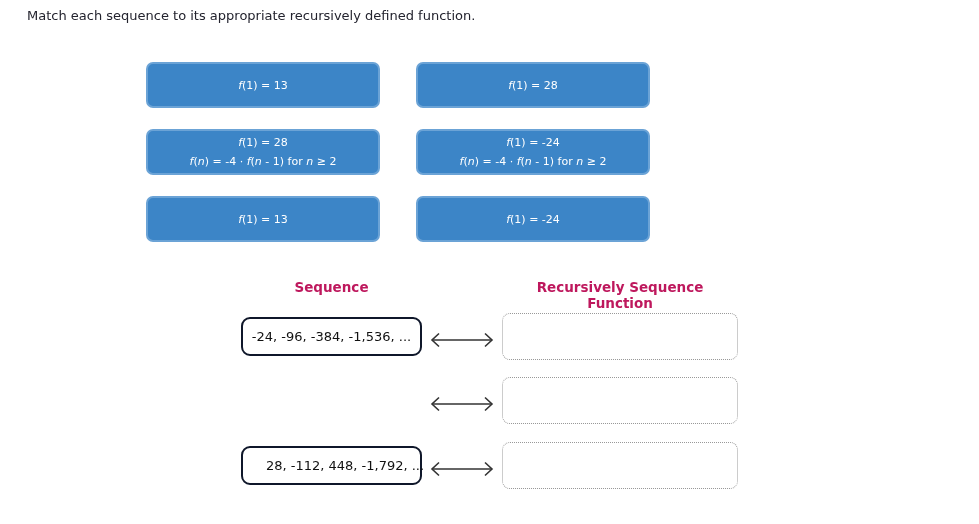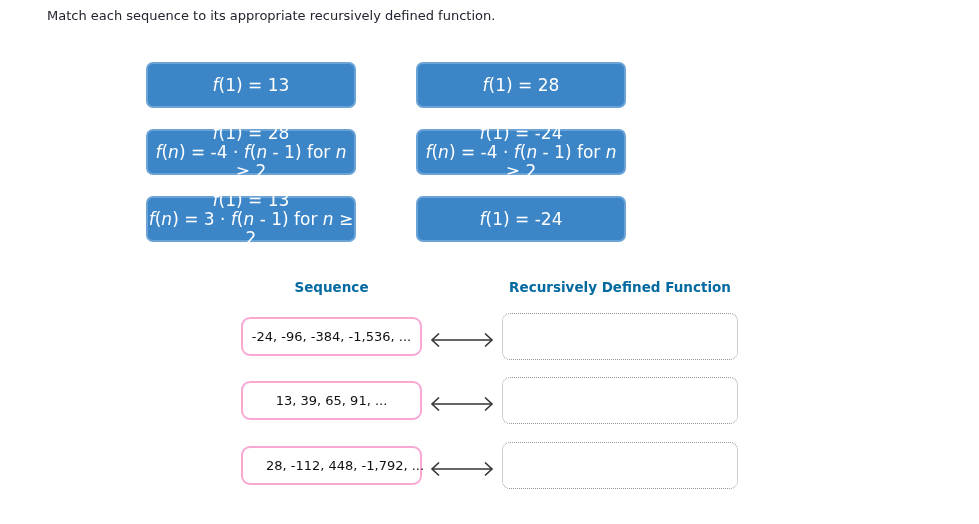--- a/index.html
+++ b/index.html
@@ -2,37 +2,37 @@
 <html><head>
 <meta charset="utf-8">
 <style>
   html,body { margin:0; padding:0; background:#ffffff; }
   .page {
     position:relative; width:979px; height:524px; background:#ffffff;
     font-family:"DejaVu Sans","Liberation Sans",sans-serif; color:#22222a;
     overflow:hidden;
   }
   .instruction {
-    position:absolute; left:27px; top:8px; font-size:13px; color:#23232e;margin-left:20px;
+    position:absolute; left:27px; top:8px; font-size:13px; color:#23232e;
   }
   .tile {
-    position:absolute; width:210px; height:46px; box-sizing:border-box;
+    position:absolute; width:234px; height:46px; box-sizing:border-box;
     background:#3c85c7; border:2px solid #6ba3d6; border-radius:7px;
     color:#ffffff; display:flex; flex-direction:column; align-items:center;
-    justify-content:center; font-size:17px; line-height:19px; cursor:grab;
+    justify-content:center; font-size:11px; line-height:19px; cursor:grab;
     text-align:center;
   }
   .tile i { font-style:italic; }
   .col-header {
     position:absolute; top:279px; font-weight:bold; font-size:13.5px;
-    text-align:center; color:#0369a1;
+    text-align:center; color:#be185d;
   }
   .seq-box {
     position:absolute; left:241px; width:181px; height:39px; box-sizing:border-box;
-    background:#ffffff; border:2px solid #f9a8d4; border-radius:9px;
+    background:#ffffff; border:2px solid #0f172a; border-radius:9px;
     display:flex; align-items:center; justify-content:center; font-size:13px;
     color:#111111; white-space:nowrap;
   }
   .ans-box {
     position:absolute; left:502px; width:236px; height:47px; box-sizing:border-box;
     background:#ffffff; border:1px dotted #999999; border-radius:8px;
   }
   .arrow {
     position:absolute; left:424px; width:76px; height:18px;
   }
@@ -53,44 +53,40 @@
   <div class="tile" style="left:146px; top:129px;">
     <span><i>f</i>(1) = 28</span>
     <span><i>f</i>(<i>n</i>) = -4 · <i>f</i>(<i>n</i> - 1) for <i>n</i> ≥ 2</span>
   </div>
   <div class="tile" style="left:416px; top:129px;">
     <span><i>f</i>(1) = -24</span>
     <span><i>f</i>(<i>n</i>) = -4 · <i>f</i>(<i>n</i> - 1) for <i>n</i> ≥ 2</span>
   </div>
   <div class="tile" style="left:146px; top:196px;">
     <span><i>f</i>(1) = 13</span>
-    <span><i>f</i>(<i>n</i>) = 3 · <i>f</i>(<i>n</i> - 1) for <i>n</i> ≥ 2</span>
   </div>
   <div class="tile" style="left:416px; top:196px;">
     <span><i>f</i>(1) = -24</span>
   </div>
 
   <div class="col-header" style="left:241px; width:181px;">Sequence</div>
-  <div class="col-header" style="left:502px; width:236px;">Recursively Defined Function</div>
+  <div class="col-header" style="left:502px; width:236px;">Recursively Sequence Function</div>
 
   <div class="seq-box" style="top:317px;">
     <span>-24, -96, -384, -1,536, ...</span>
   </div>
   <svg class="arrow" style="top:331px;" viewBox="0 0 76 18">
     <line x1="8" y1="9" x2="68" y2="9" stroke="#333" stroke-width="1.6"></line>
     <polyline points="15,2.5 8,9 15,15.5" fill="none" stroke="#333" stroke-width="1.6"></polyline>
     <polyline points="61,2.5 68,9 61,15.5" fill="none" stroke="#333" stroke-width="1.6"></polyline>
   </svg>
   <div class="ans-box" style="top:313px;">
     <span></span>
   </div>
 
-  <div class="seq-box" style="top:381px;">
-    <span>13, 39, 65, 91, ...</span>
-  </div>
   <svg class="arrow" style="top:395px;" viewBox="0 0 76 18">
     <line x1="8" y1="9" x2="68" y2="9" stroke="#333" stroke-width="1.6"></line>
     <polyline points="15,2.5 8,9 15,15.5" fill="none" stroke="#333" stroke-width="1.6"></polyline>
     <polyline points="61,2.5 68,9 61,15.5" fill="none" stroke="#333" stroke-width="1.6"></polyline>
   </svg>
   <div class="ans-box" style="top:377px;">
     <span></span>
   </div>
 
   <div class="seq-box" style="top:446px;padding-left:27px;">

